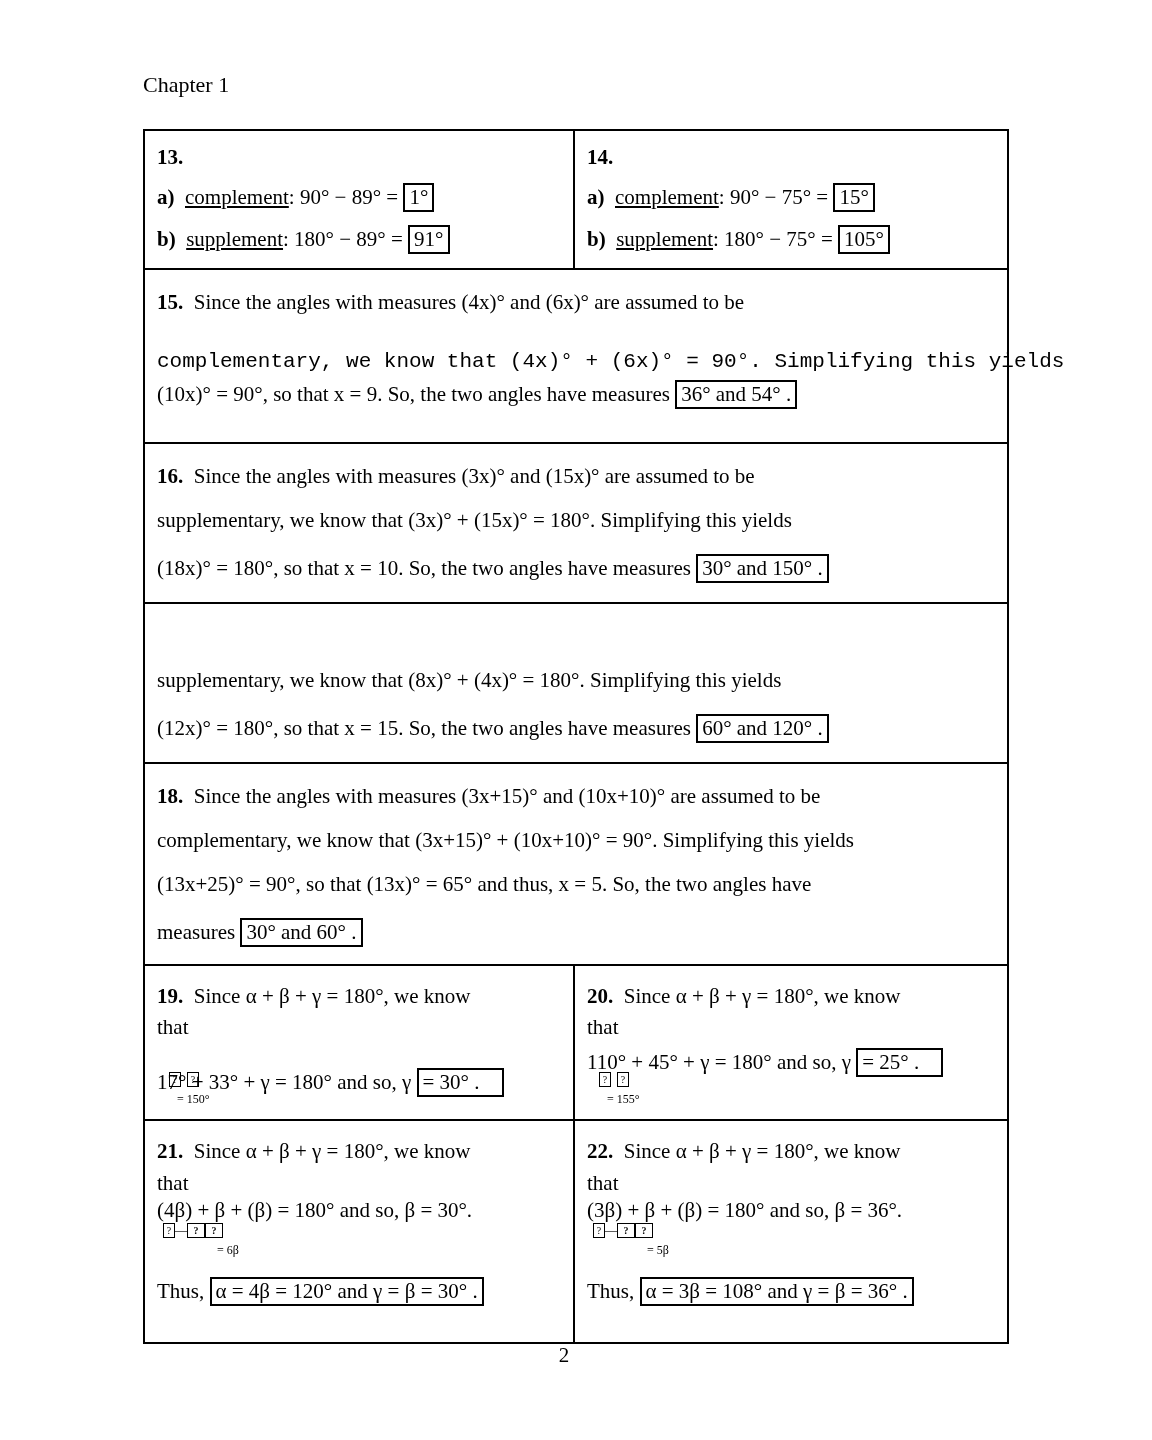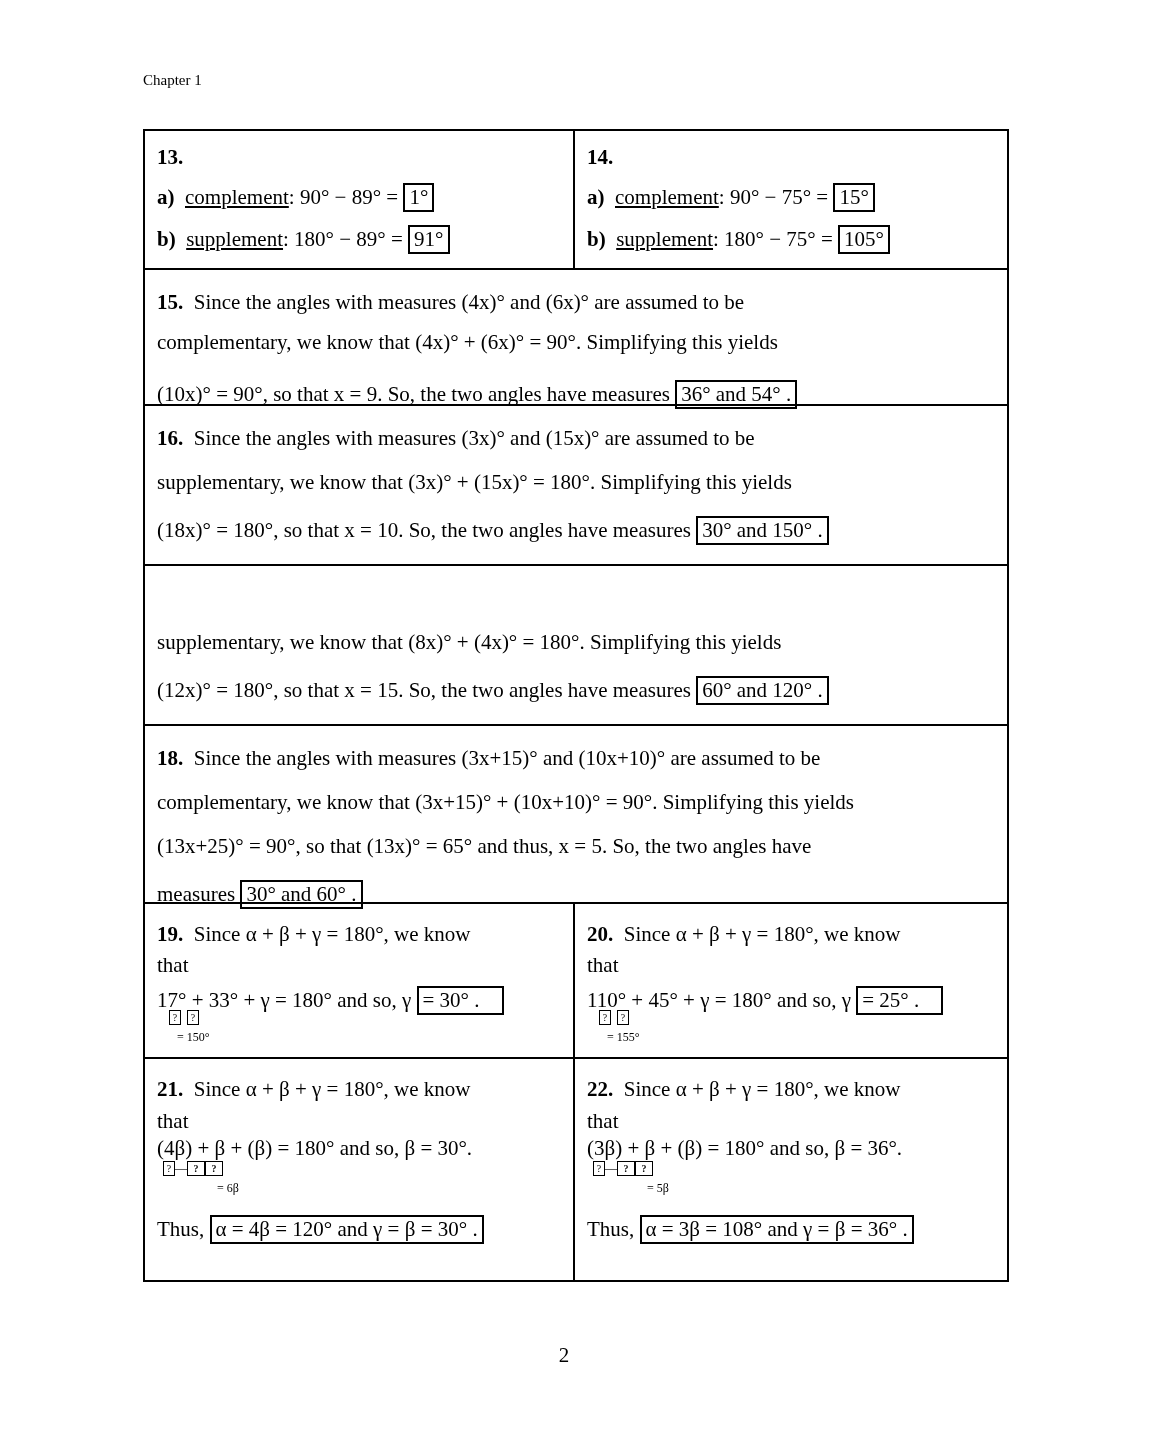--- a/index.html
+++ b/index.html
@@ -1,17 +1,17 @@
 <!DOCTYPE html>
 <html><head>
 <meta charset="utf-8">
 <style>
   html, body { margin:0; padding:0; background:#ffffff; }
   body { width:1152px; height:1440px; position:relative; font-family:"Liberation Serif", serif; color:#000; }
-  .header { position:absolute; left:143px; top:72px; font-size:15px; }
+  .header { position:absolute; left:143px; top:72px; font-size:22px; }
   .page-num { position:absolute; left:0; width:1128px; top:1343px; text-align:center; font-size:21px; }
   .grid { position:absolute; left:143px; top:129px; width:866px; border:2px solid #000; box-sizing:border-box; }
   .row { display:flex; border-top:2px solid #000; box-sizing:border-box; }
   .row:first-child { border-top:none; }
   .cell { box-sizing:border-box; padding:0 12px; font-size:21px; position:relative; }
   .half-l { width:430px; border-right:2px solid #000; }
   .half-r { flex:1; }
   .full { width:100%; }
   .num { font-weight:bold; }
   .u { text-decoration:underline; }
@@ -45,57 +45,57 @@
         <b>a)</b>&nbsp;
         <span class="u">complement</span><span>: 90° − 75° = </span><span class="box">15°</span>
       </div>
       <div class="ln" style="top:94px;">
         <b>b)</b>&nbsp;
         <span class="u">supplement</span><span>:  180° − 75° = </span><span class="box">105°</span>
       </div>
     </div>
   </div>
 
-  <div class="row" style="height:136px;">
+  <div class="row" style="height:174px;">
     <div class="cell full">
       <div class="ln" style="top:20px;"><b>15.</b>&nbsp; <span>Since the angles with measures (4x)° and (6x)° are assumed to be</span></div>
-      <div class="ln" style="top:60px;">complementary, we know that (4x)° + (6x)° = 90°.  Simplifying this yields</div>
+      <div class="ln" style="top:80px;font-family:Liberation Mono, monospace;">complementary, we know that (4x)° + (6x)° = 90°.  Simplifying this yields</div>
       <div class="ln" style="top:110px;"><span>(10x)° = 90°,  so that  x = 9.  So, the two angles have measures </span><span class="box">36° and 54° .</span></div>
     </div>
   </div>
 
   <div class="row" style="height:160px;">
     <div class="cell full">
       <div class="ln" style="top:20px;"><b>16.</b>&nbsp; <span>Since the angles with measures (3x)° and (15x)° are assumed to be</span></div>
       <div class="ln" style="top:64px;">supplementary, we know that (3x)° + (15x)° = 180°.  Simplifying this yields</div>
       <div class="ln" style="top:110px;"><span>(18x)° = 180°,  so that  x = 10.  So, the two angles have measures </span><span class="box">30° and 150° .</span></div>
     </div>
   </div>
 
   <div class="row" style="height:160px;">
     <div class="cell full">
       <div class="ln" style="top:64px;">supplementary, we know that (8x)° + (4x)° = 180°.  Simplifying this yields</div>
       <div class="ln" style="top:110px;"><span>(12x)° = 180°,  so that  x = 15.  So, the two angles have measures </span><span class="box">60° and 120° .</span></div>
     </div>
   </div>
 
-  <div class="row" style="height:178px;">
+  <div class="row" style="height:202px;">
     <div class="cell full">
       <div class="ln" style="top:20px;"><b>18.</b>&nbsp; <span>Since the angles with measures (3x+15)° and (10x+10)° are assumed to be</span></div>
       <div class="ln" style="top:64px;">complementary, we know that (3x+15)° + (10x+10)° = 90°.  Simplifying this yields</div>
       <div class="ln" style="top:108px;">(13x+25)° = 90°,  so that  (13x)° = 65° and thus,  x = 5.  So, the two angles have</div>
       <div class="ln" style="top:154px;"><span>measures </span><span class="box">30° and 60° .</span></div>
     </div>
   </div>
 
   <div class="row" style="height:155px;">
     <div class="cell half-l">
       <div class="ln" style="top:18px;"><b>19.</b>&nbsp; <span>Since α + β + γ = 180°, we know</span></div>
       <div class="ln" style="top:49px;">that</div>
-      <div class="ln" style="top:82px;"><span>17° + 33° + γ = 180° and so,  γ </span><span class="box" style="padding-right:22px;">= 30° .</span></div>
+      <div class="ln" style="top:82px;"><span>17° + 33° + γ = 180° and so,  γ </span><span class="box" style="padding-right:22px;margin-top:20px;">= 30° .</span></div>
       <div class="under" style="top:106px; left:24px;"><span class="qbox">?</span>&nbsp;&nbsp;<span class="qbox">?</span></div>
       <div class="under" style="top:126px; left:32px;">= 150°</div>
     </div>
     <div class="cell half-r">
       <div class="ln" style="top:18px;"><b>20.</b>&nbsp; <span>Since α + β + γ = 180°, we know</span></div>
       <div class="ln" style="top:49px;">that</div>
       <div class="ln" style="top:82px;"><span>110° + 45° + γ = 180° and so,  γ </span><span class="box" style="padding-right:22px;">= 25° .</span></div>
       <div class="under" style="top:106px; left:24px;"><span class="qbox">?</span>&nbsp;&nbsp;<span class="qbox">?</span></div>
       <div class="under" style="top:126px; left:32px;">= 155°</div>
     </div>

